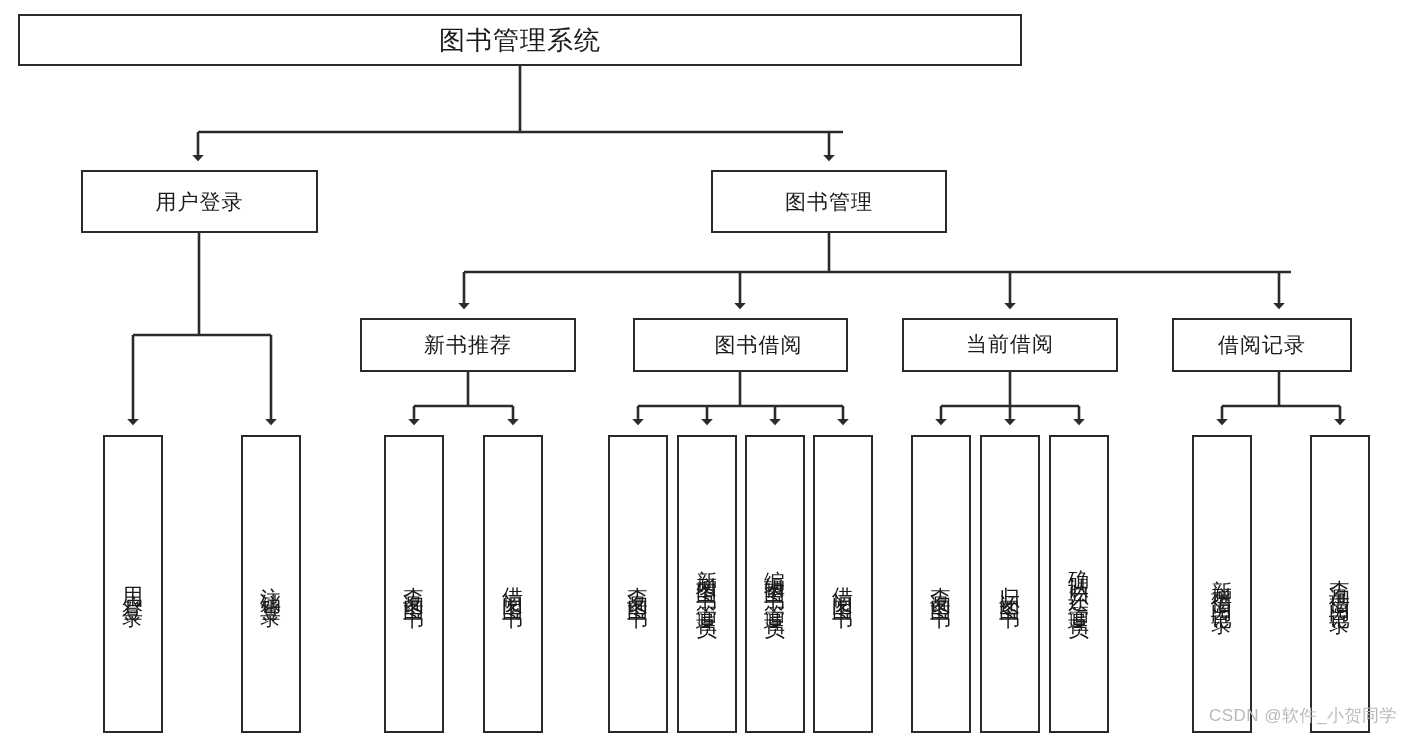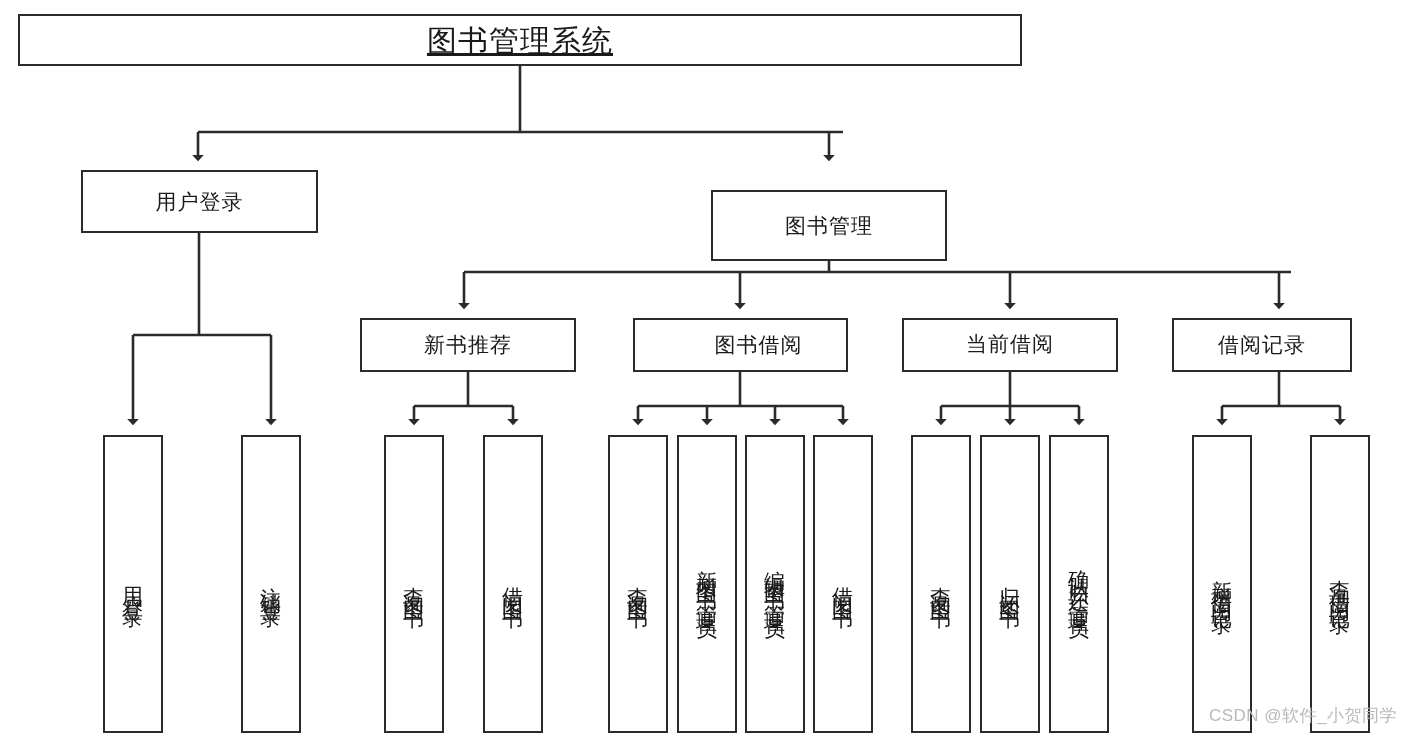--- a/index.html
+++ b/index.html
@@ -34,21 +34,21 @@
     display: flex;
     align-items: center;
     justify-content: center;
     color: #1a1a1a;
   }
   .node.h {
     font-size: 21px;
     letter-spacing: 1px;
     line-height: 1.1;
   }
-  .node.h.root { font-size: 30px; text-decoration: underline; }
+  .node.h.root { font-size: 26px; }
   .node.v {
     writing-mode: vertical-rl;
     text-orientation: upright;
     font-size: 21px;
     letter-spacing: 7px;
     line-height: 1;
     padding: 4px 0;
     white-space: nowrap;
   }
   .node.v .vtext {
@@ -122,21 +122,21 @@
     </g>
   </svg>
 
   <div class="node h root" style="left:18px; top:14px; width:1004px; height:52px;">
     <span>图书管理系统</span>
   </div>
 
   <div class="node h" style="left:81px; top:170px; width:237px; height:63px;">
     <span>用户登录</span>
   </div>
-  <div class="node h" style="left:711px; top:170px; width:236px; height:71px;margin-top:20px;">
+  <div class="node h" style="left:711px; top:170px; width:236px; height:63px;">
     <span>图书管理</span>
   </div>
 
   <div class="node h" style="left:360px; top:318px; width:216px; height:54px;">
     <span>新书推荐</span>
   </div>
   <div class="node h" style="left:633px; top:318px; width:215px; height:54px;padding-left:36px;">
     <span>图书借阅</span>
   </div>
   <div class="node h" style="left:902px; top:318px; width:216px; height:54px;font-family:Liberation Serif, serif;">

